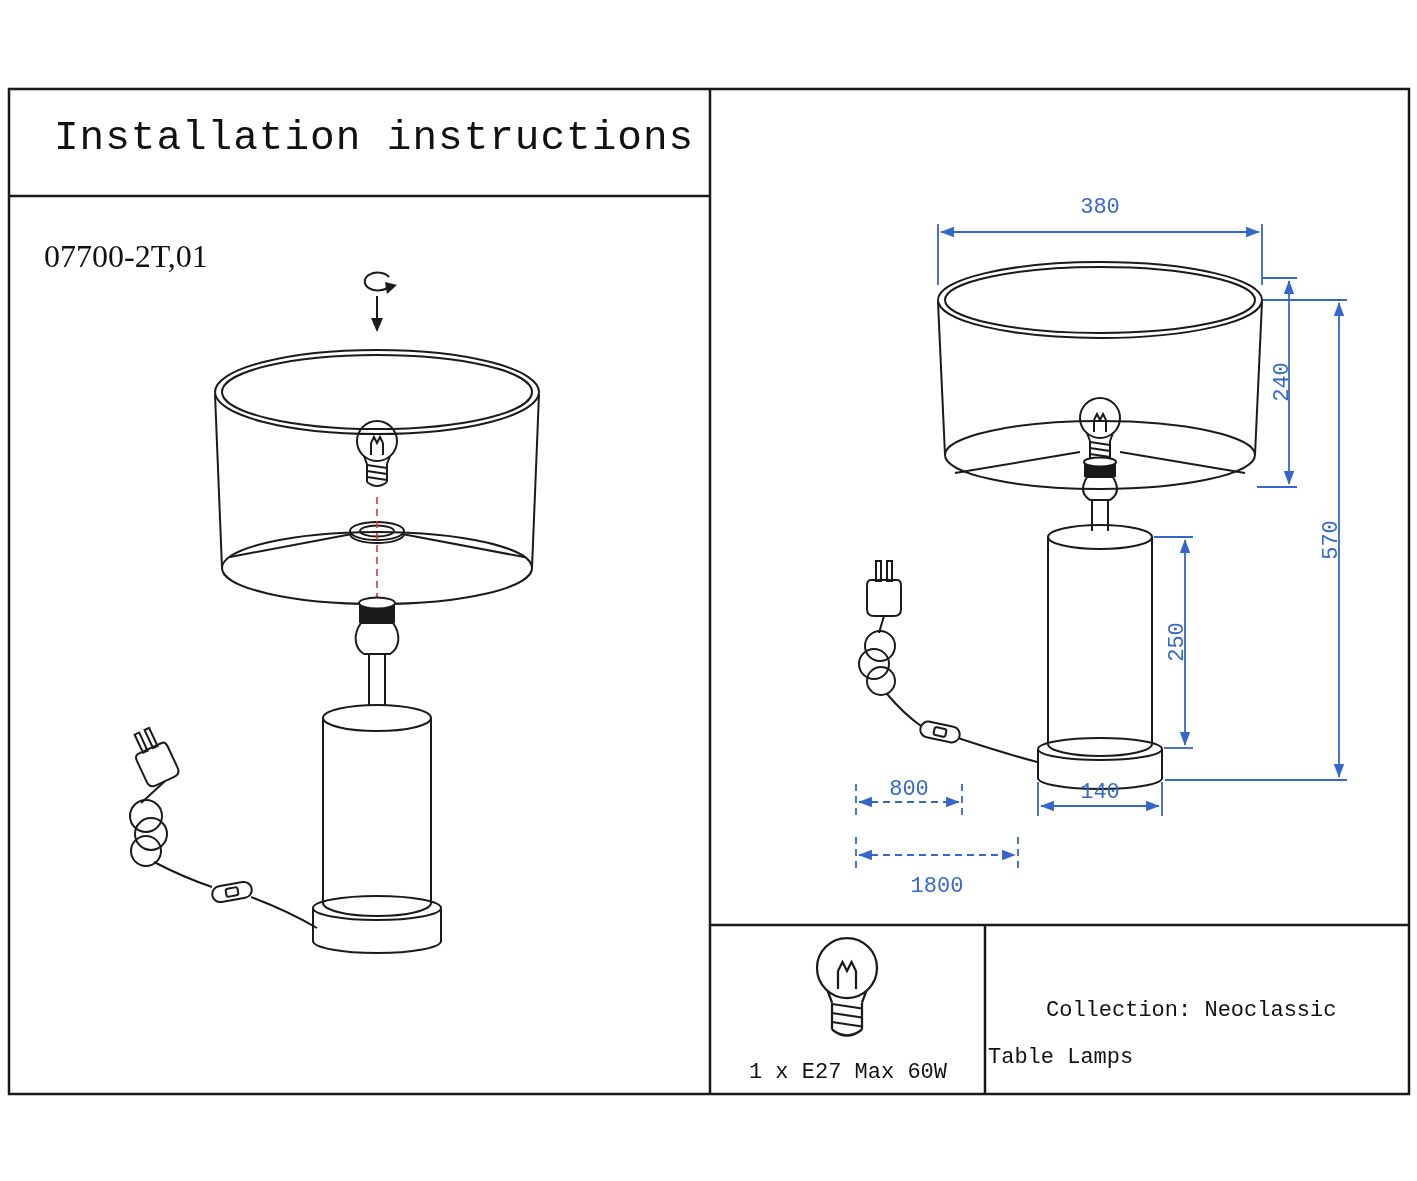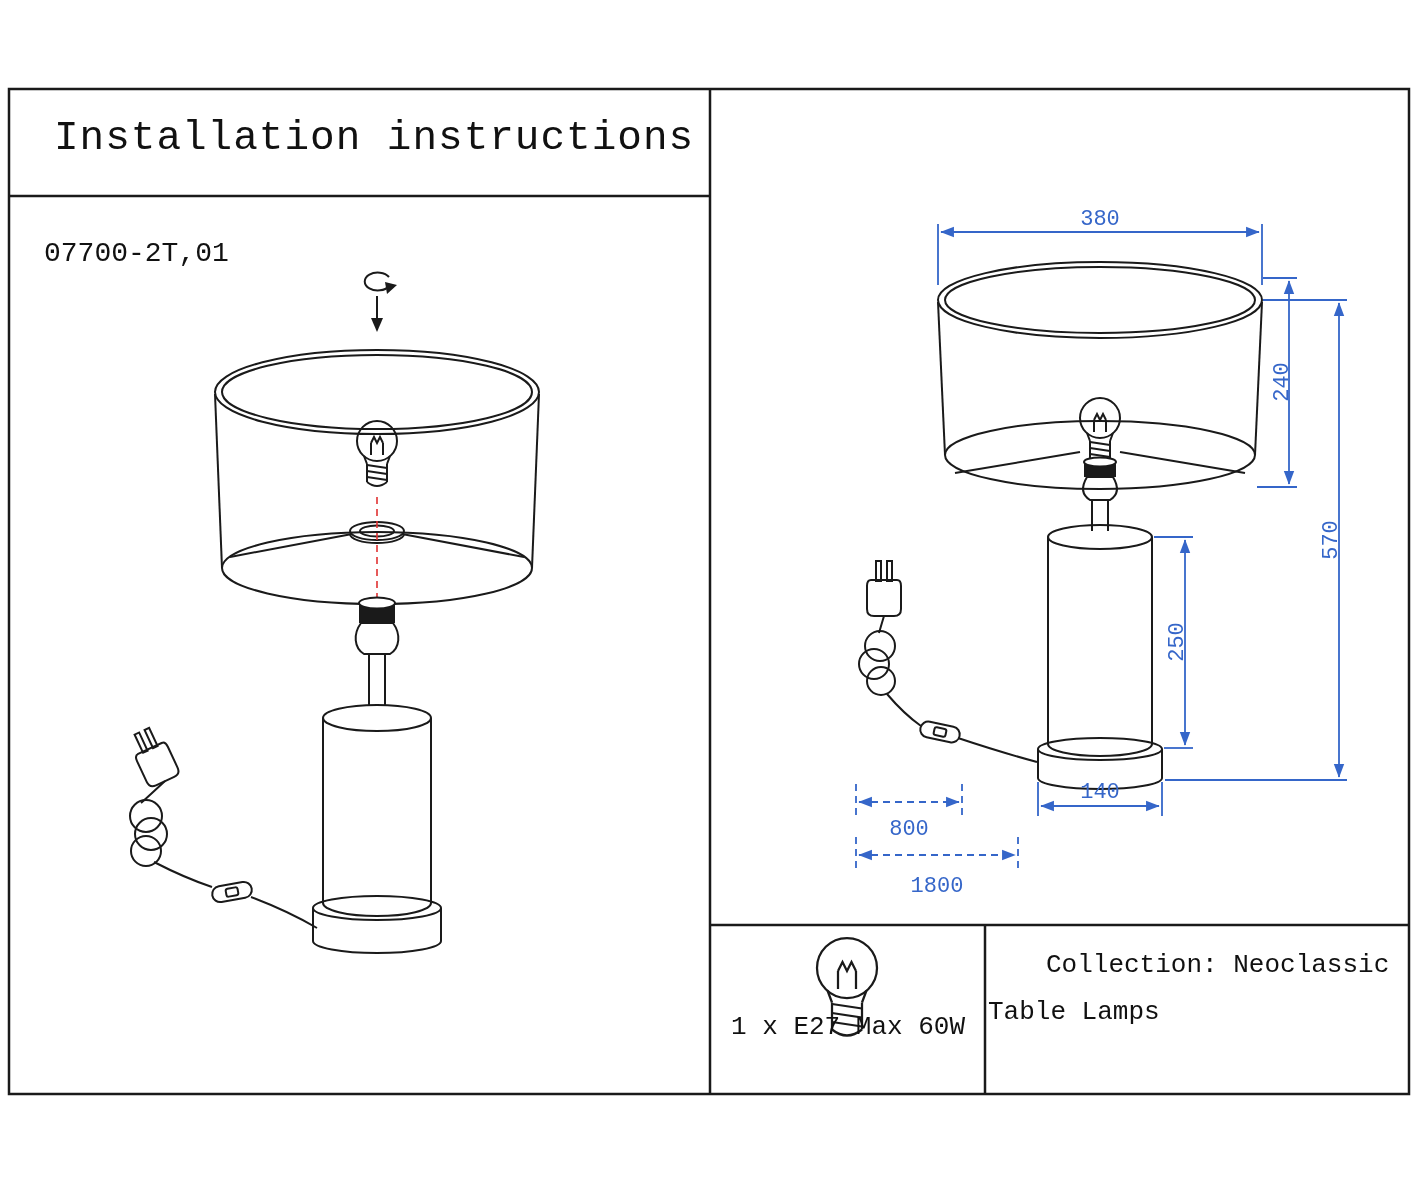--- a/index.html
+++ b/index.html
@@ -5,22 +5,22 @@
   * { margin:0; padding:0; box-sizing:border-box; }
   html,body { background:#ffffff; }
   body {
     width:1417px; height:1181px; position:relative; overflow:hidden;
     font-family:"Liberation Mono", monospace; color:#1a1a1a;
   }
   .page { position:absolute; left:0; top:0; width:1417px; height:851px; }
   svg.draw { position:absolute; left:0; top:0; }
   .txt { position:absolute; color:#111; white-space:pre; }
   .title { font-size:41px; letter-spacing:1px; }
-  .model { font-size:28px; }
-  .spec  { font-size:26px; }
+  .model { font-size:32px;font-family:Liberation Serif, serif; }
+  .spec  { font-size:22px;margin-top:48px; }
   .spec-center { text-align:center; }
   .dim {
     position:absolute; color:#3566c9; font-size:22px;
     text-align:center; white-space:pre; line-height:24px;
   }
   .rot { width:50px; height:24px; transform:rotate(-90deg); transform-origin:center; }
 </style>
 </head>
 <body>
 
@@ -215,31 +215,31 @@
 
     <g stroke="#1a1a1a" stroke-width="1.5" fill="none">
       <use href="#bulbshape" transform="translate(847,968) scale(1.5)"></use>
     </g>
   </svg>
 
   <div class="txt title" style="left:54px; top:115px;">Installation instructions</div>
 
   <div class="txt model" style="left:44px; top:238px;">07700-2T,01</div>
 
-  <div class="dim" style="left:1070px; top:208px; width:60px;">380</div>
+  <div class="dim" style="left:1070px; top:196px; width:60px;">380</div>
 
   <div class="dim rot" style="left:1258px; top:370px;">240</div>
 
   <div class="dim rot" style="left:1307px; top:528px;">570</div>
 
   <div class="dim rot" style="left:1153px; top:630px;">250</div>
 
   <div class="dim" style="left:1070px; top:781px; width:60px;">140</div>
 
-  <div class="dim" style="left:879px; top:778px; width:60px;margin-top:40px;">800</div>
+  <div class="dim" style="left:879px; top:778px; width:60px;">800</div>
 
   <div class="dim" style="left:901px; top:875px; width:72px;">1800</div>
 
   <div class="txt spec spec-center" style="left:722px; top:1012px; width:252px;">1 x E27 Max 60W</div>
 
   <div class="txt spec" style="left:1046px; top:950px;">Collection: Neoclassic</div>
 
   <div class="txt spec" style="left:988px; top:997px;">Table Lamps</div>
 
 

